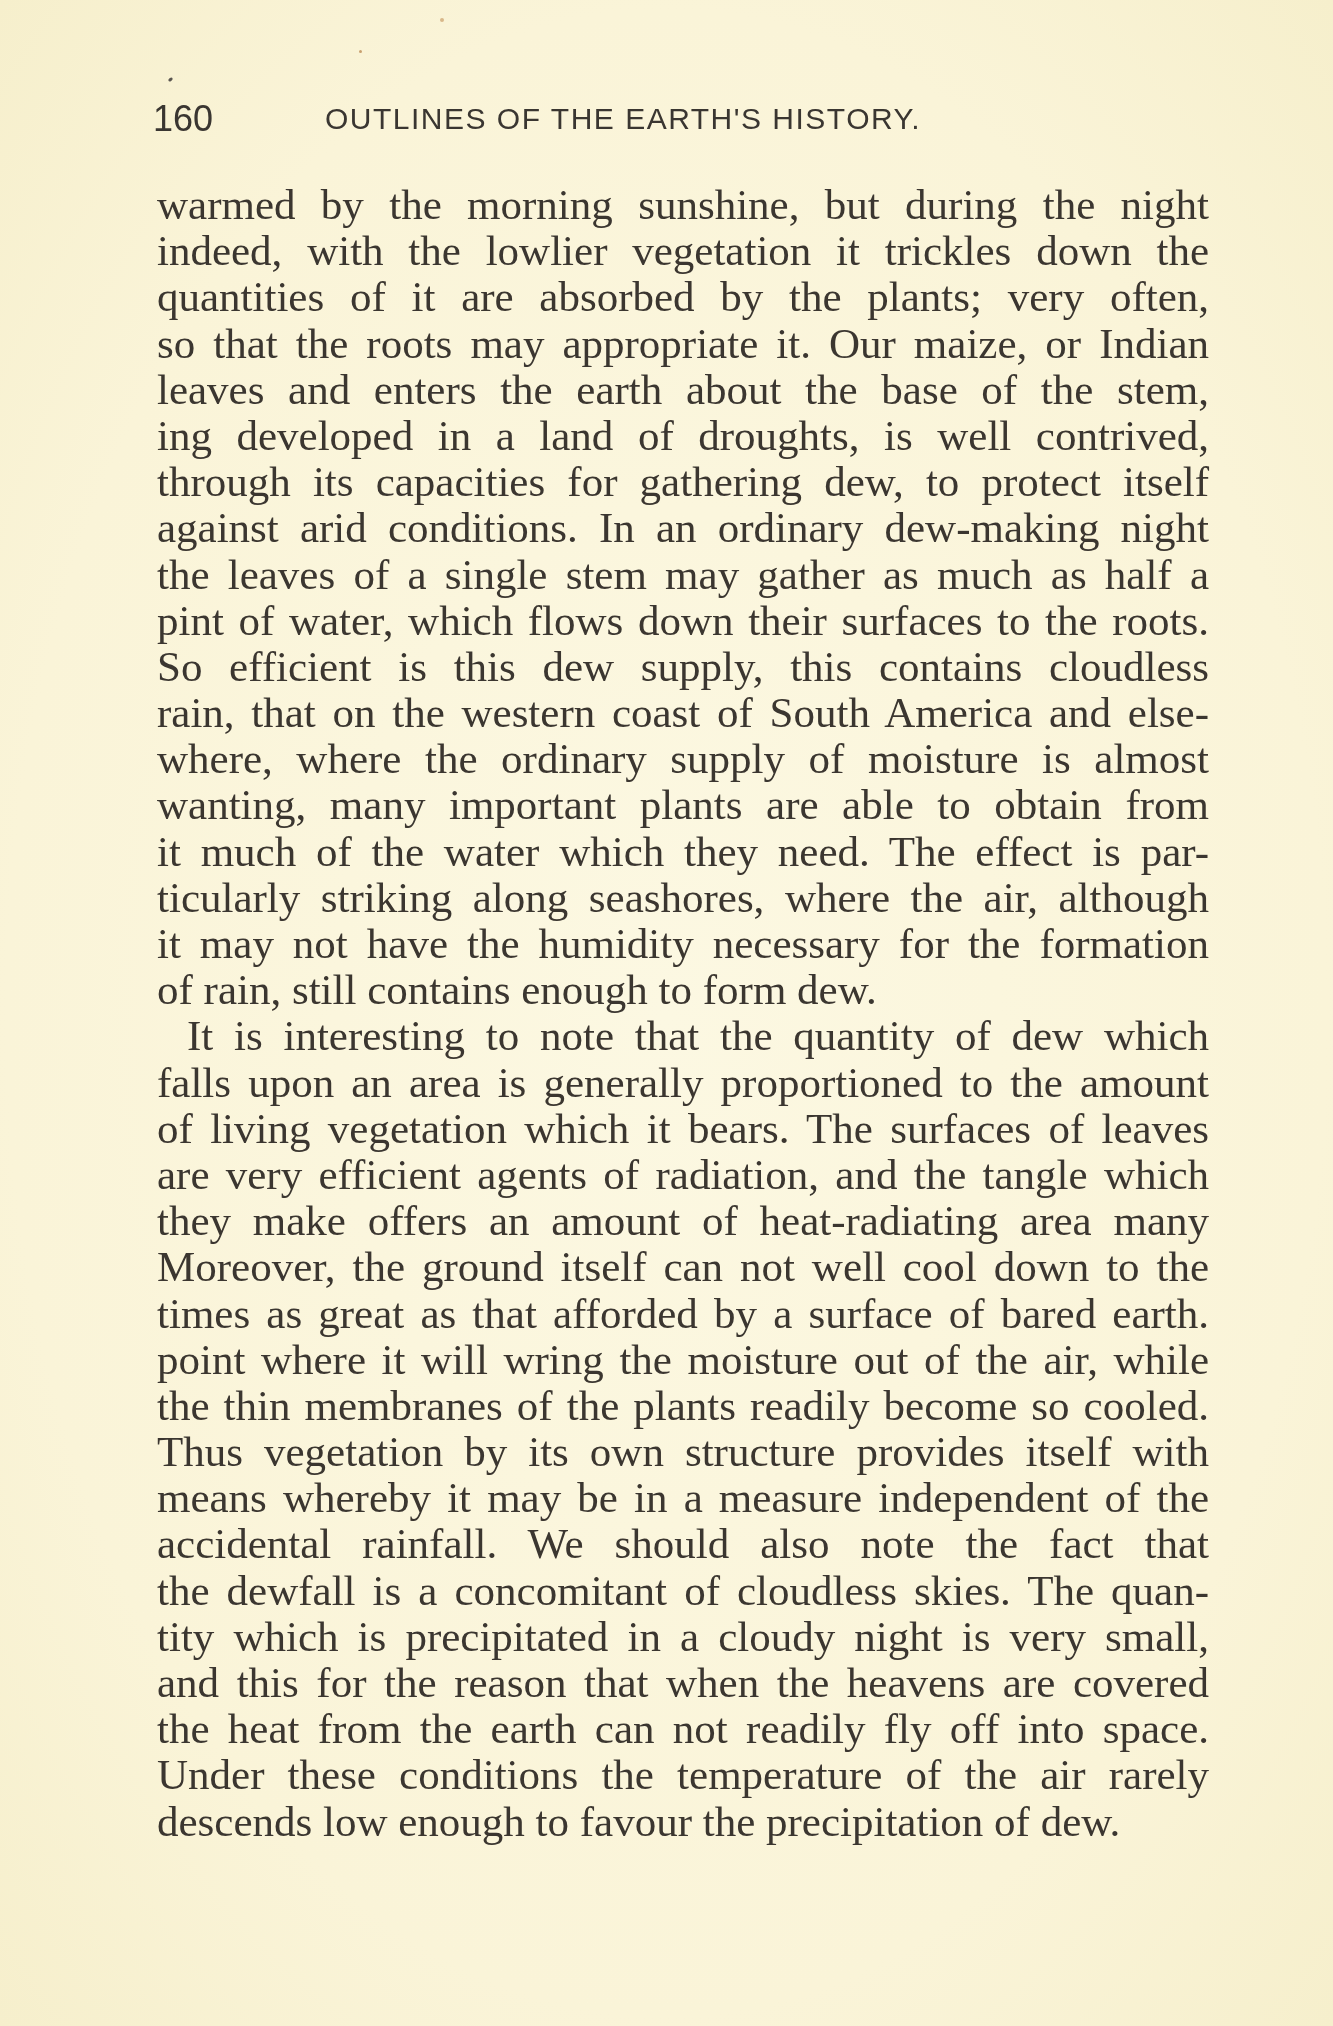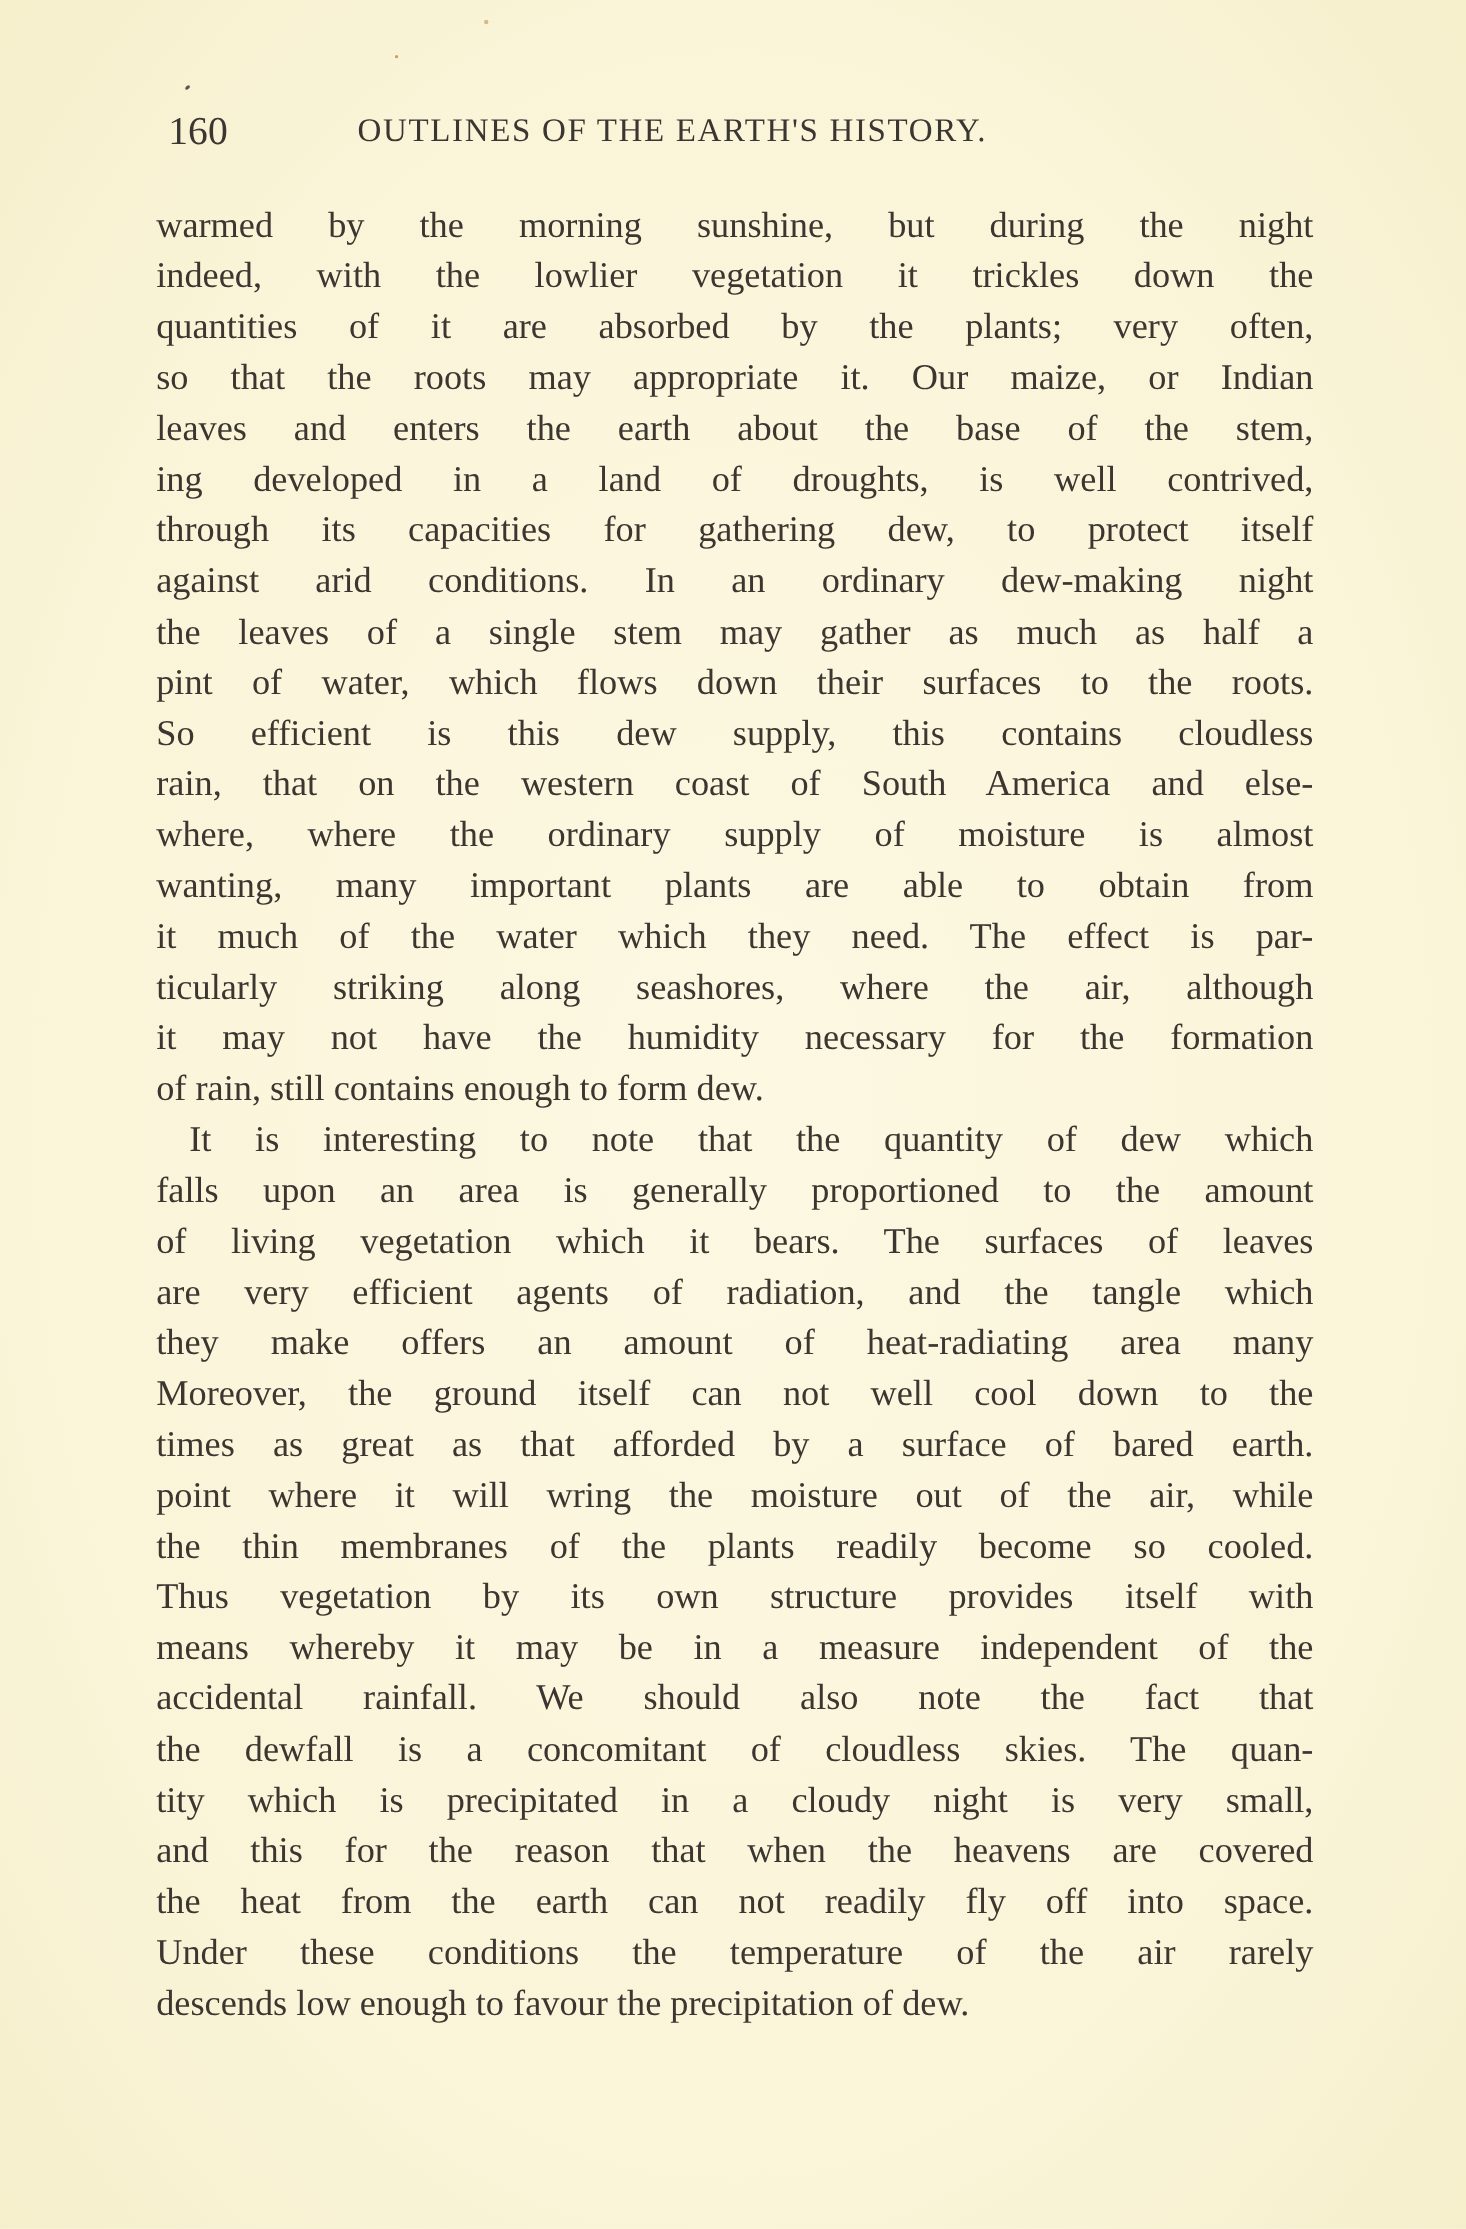--- a/index.html
+++ b/index.html
@@ -29,45 +29,45 @@
     }
     .speck.s1 { left: 168px; top: 78px; width: 5px; height: 3px; background: #5a5650; transform: rotate(-40deg); }
     .speck.s2 { left: 440px; top: 18px; width: 4px; height: 4px; background: #d8b88a; }
     .speck.s3 { left: 359px; top: 50px; width: 3px; height: 3px; background: #c8a070; }
     .header {
       position: absolute;
       top: 98px;
       left: 153px;
       width: 1060px;
       height: 46px;
-      font-family: Liberation Serif, serif;
+      font-family: Liberation Sans, sans-serif;
     }
     .page-number {
       position: absolute;
       left: 0;
       top: 0;
       font-size: 36px;
       letter-spacing: 0px;
       color: #3a3631;
     }
     .running-head {
       position: absolute;
       left: 172px;
       top: 4px;
       font-size: 30px;
       letter-spacing: 1.5px;
       color: #3a3631;
     }
     .body-text {
       position: absolute;
-      left: 142px;
+      left: 157px;
       top: 182px;
       width: 1052px;
       font-family: "Liberation Serif", "DejaVu Serif", serif;
-      font-size: 33px;
+      font-size: 43px;
       line-height: 46.2px;
       color: #3b3630;
     }
     .line {
       display: block;
       text-align: justify;
       text-align-last: justify;
       white-space: nowrap;
       height: 46.2px;
       overflow: visible;

